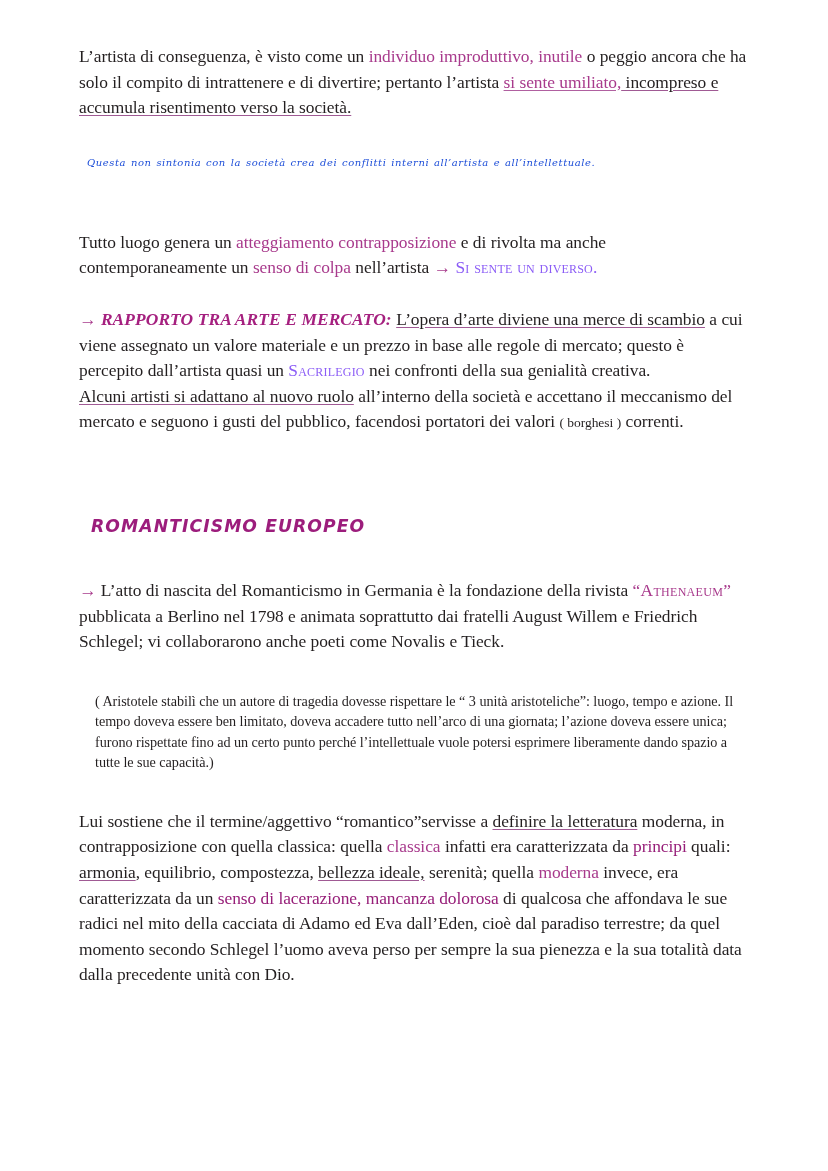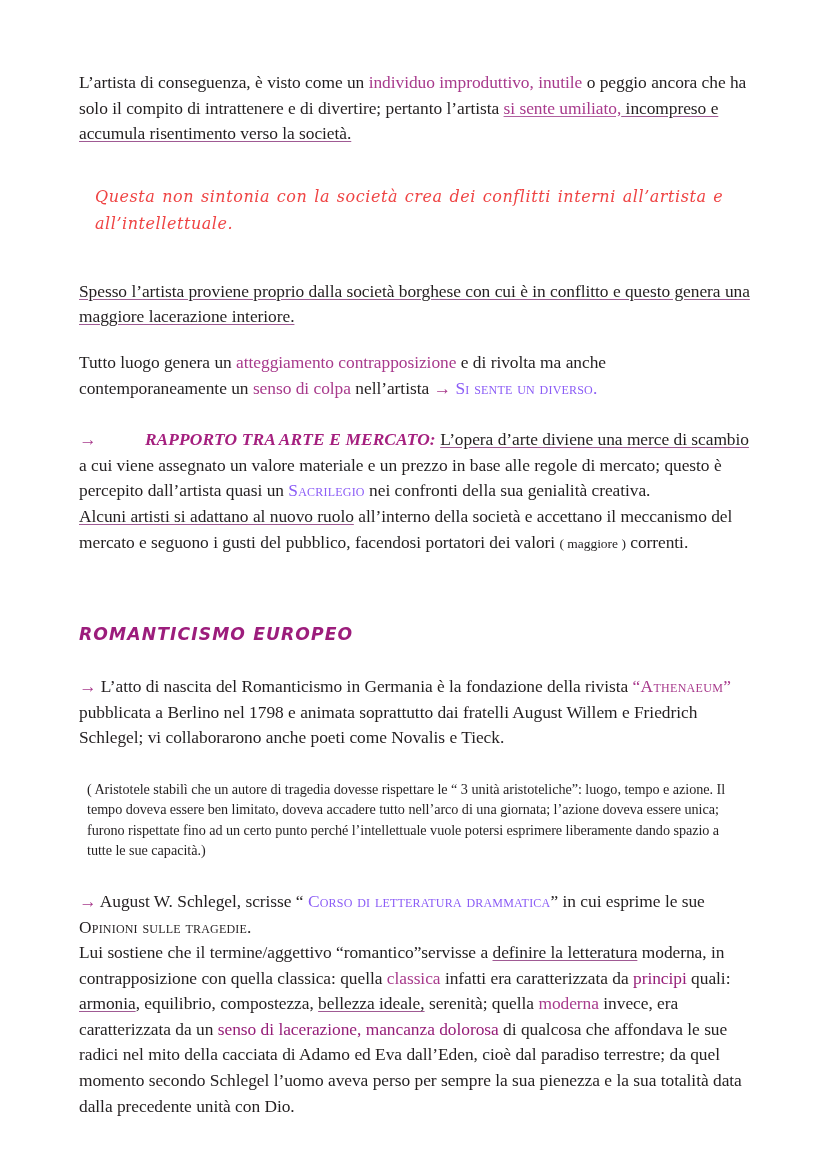--- a/index.html
+++ b/index.html
@@ -14,21 +14,21 @@
     font-family: "Liberation Serif", "DejaVu Serif", serif;
     color: #231f20;
     -webkit-font-smoothing: antialiased;
   }
   .page {
     position: relative;
     width: 828px;
     height: 1171px;
     background: #ffffff;
     box-sizing: border-box;
-    padding: 70px 78px 0 79px;
+    padding: 44px 78px 0 79px;
   }
   .doc {
     width: 672px;
   }
 
   
   p.para {
     margin: 0 0 0 0;
     font-size: 17.4px;
     line-height: 25.6px;
@@ -55,98 +55,95 @@
                text-underline-offset: 2px; }
   .arrow     { color: #a83a8c; }
   .small-ital{ font-size: 13.5px; }
 
   
   .label-bi {
     color: #a5207f;
     font-weight: bold;
     font-style: italic;
     letter-spacing: 0.1px;
-    margin-left: 44px;
   }
 
   
   .handwrite {
-    margin: 16px;
-    color: #ef4444;
+    margin: 8px;
+    color: #1d4ed8;
     font-family: "DejaVu Serif", "Liberation Serif", serif;
     font-style: italic;
-    font-size: 16px;
+    font-size: 10px;
     line-height: 27px;
     letter-spacing: 0.55px;
     word-spacing: 1.2px;
   }
 
   
   h2.section-title {
-    margin: 0;
+    margin: 12px;
     font-family: "DejaVu Sans", "Liberation Sans", sans-serif;
     font-style: italic;
     font-weight: bold;
     font-size: 17.2px;
     line-height: 24px;
     color: #9c1d7c;
     letter-spacing: 1.1px;
   }
 
   
   p.note {
-    margin: 8px;
+    margin: 16px;
     font-size: 14.2px;
     line-height: 20.5px;
     color: #231f20;
     letter-spacing: -0.05px;
   }
 </style>
 </head>
 <body>
 
 <div class="page">
   <div class="doc">
 
     <p class="para"><span>L’artista di conseguenza, è visto come un </span><span class="mg">individuo improduttivo, inutile</span><span> o peggio ancora che ha solo il compito di intrattenere  e di divertire; pertanto l’artista </span><span class="mg-u">si sente umiliato,</span><span class="bk-u"> incompreso e accumula risentimento verso la società.</span></p>
 
     <div class="gap-md"></div>
 
     <p class="handwrite">Questa non sintonia con la società crea dei conflitti interni all’artista e all’intellettuale.</p>
 
     <div class="gap-lg"></div>
 
-    <p class="para bk-u">Spesso l’artista proviene proprio dalla società borghese con cui è in conflitto e questo genera una maggiore lacerazione interiore.</p>
 
     <div class="gap-md"></div>
 
     <p class="para"><span>Tutto luogo genera un </span><span class="mg">atteggiamento contrapposizione</span><span> e di rivolta ma anche contemporaneamente un </span><span class="mg">senso di colpa</span><span> nell’artista </span><span class="arrow">→</span><span class="sc-mg"> Si sente un diverso.</span></p>
 
     <div class="gap-lg"></div>
 
     <p class="para"><span class="arrow">→</span><span class="label-bi"> RAPPORTO TRA ARTE E MERCATO:</span><span> </span><span class="bk-u">L’opera d’arte diviene una merce di scambio</span><span> a cui viene assegnato un valore materiale e un prezzo in base alle regole di mercato; questo è percepito dall’artista quasi un </span><span class="sc-mg">Sacrilegio</span><span> nei confronti della sua genialità creativa.</span></p>
 
-    <p class="para"><span class="bk-u">Alcuni artisti si adattano al nuovo ruolo</span><span> all’interno della società e accettano il meccanismo del mercato e seguono i gusti del pubblico, facendosi portatori dei valori </span><span class="small-ital">( maggiore )</span><span> correnti.</span></p>
+    <p class="para"><span class="bk-u">Alcuni artisti si adattano al nuovo ruolo</span><span> all’interno della società e accettano il meccanismo del mercato e seguono i gusti del pubblico, facendosi portatori dei valori </span><span class="small-ital">( borghesi )</span><span> correnti.</span></p>
 
 
     <div class="gap-xl"></div>
 
     <h2 class="section-title">ROMANTICISMO EUROPEO</h2>
 
     <div class="gap-sm"></div>
 
 
     <div class="gap-md"></div>
 
     <p class="para"><span class="arrow">→</span><span> L’atto di nascita del Romanticismo in Germania è la fondazione della rivista </span><span class="sc-mg-u">“Athenaeum”</span><span>  pubblicata a Berlino nel 1798 e animata soprattutto dai fratelli August Willem e Friedrich Schlegel; vi collaborarono anche poeti come Novalis e Tieck.</span></p>
 
     <div class="gap-md"></div>
 
     <p class="note">( Aristotele stabilì che un autore di tragedia dovesse rispettare le “ 3 unità aristoteliche”: luogo,  tempo e azione. Il tempo doveva essere ben limitato, doveva accadere tutto nell’arco di una giornata; l’azione doveva essere unica; furono rispettate fino ad un certo punto perché l’intellettuale vuole potersi esprimere liberamente dando spazio a tutte le sue capacità.)</p>
 
     <div class="gap-md"></div>
 
-    <p class="para"><span class="arrow">→</span><span> August W. Schlegel, scrisse “ </span><span class="sc-mg">Corso di letteratura drammatica</span><span>” in cui esprime le sue </span><span class="sc">Opinioni sulle tragedie.</span></p>
 
     <p class="para"><span>Lui sostiene che il termine/aggettivo “romantico”servisse a </span><span class="bk-u">definire la letteratura</span><span> moderna, in contrapposizione con quella classica: quella </span><span class="mg">classica</span><span> infatti era caratterizzata da </span><span class="mg-b">principi</span><span> quali:</span><span class="bk-u"> armonia</span><span>, equilibrio, compostezza, </span><span class="bk-u">bellezza ideale,</span><span> serenità; quella </span><span class="mg">moderna</span><span> invece, era caratterizzata da un </span><span class="mg-b">senso di lacerazione, mancanza dolorosa</span><span> di qualcosa che affondava le sue radici nel mito della cacciata di Adamo ed Eva dall’Eden, cioè dal paradiso terrestre; da quel momento secondo Schlegel l’uomo aveva perso per sempre la sua pienezza e la sua totalità data dalla precedente unità con Dio.</span></p>
 
   </div>
 </div>
 
 </body></html>

